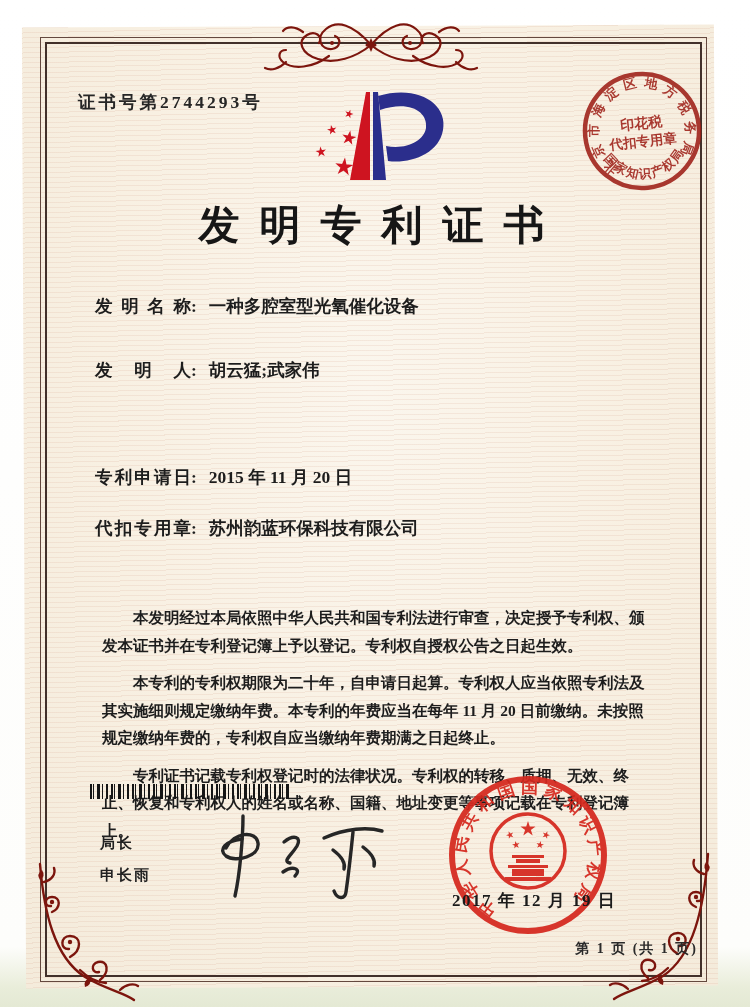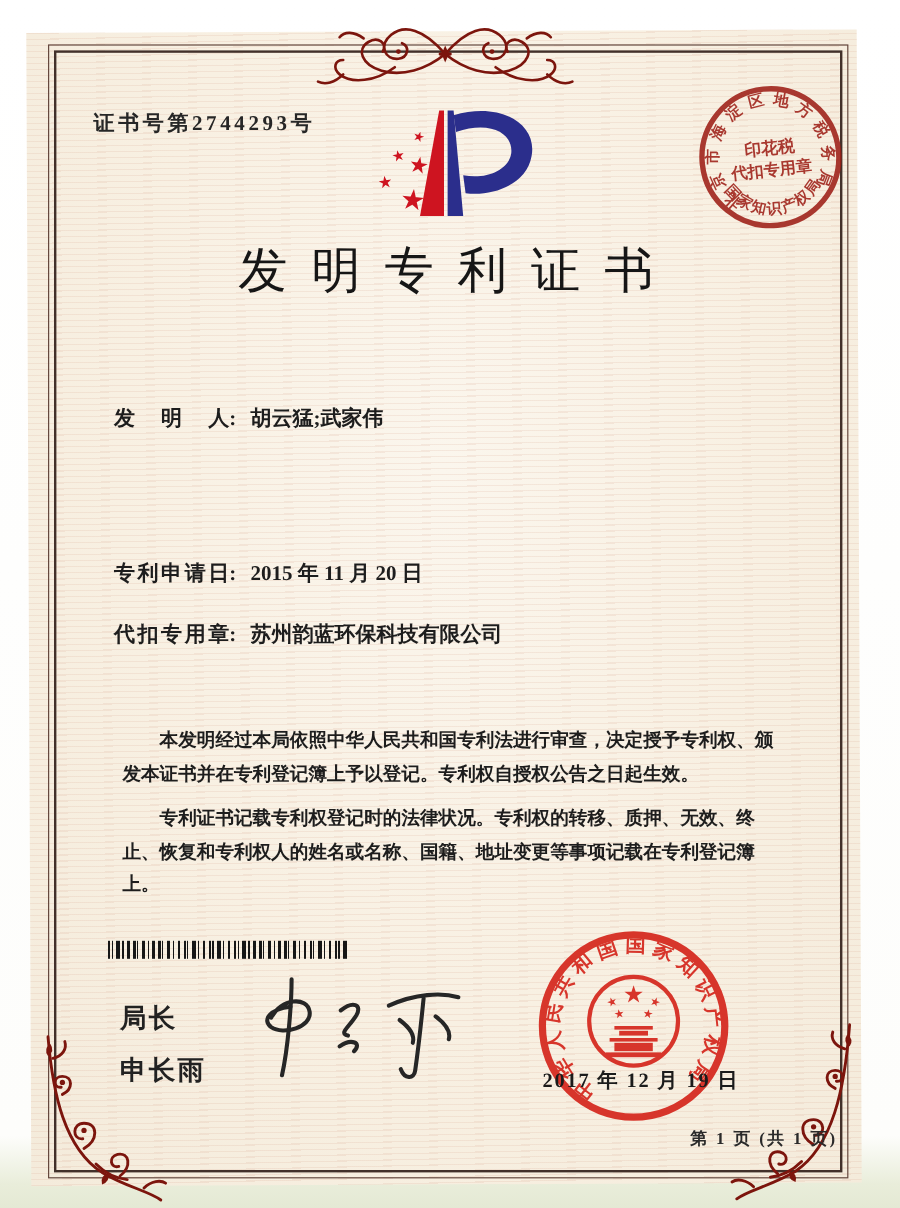--- a/index.html
+++ b/index.html
@@ -12,33 +12,33 @@
            radial-gradient(ellipse at 50% 38%, #fbf6ed 0%, #f8f0e2 55%, #f4ebdb 100%);
          transform:rotate(-0.25deg);}
   .frame{position:absolute;left:45px;top:42px;width:653px;height:931px;
          border:2px solid #42302a;}
   .frame::before{content:"";position:absolute;inset:-7px;border:1px solid #64483e;}
   .cert-no{position:absolute;left:78px;top:90px;font-size:17.5px;font-weight:600;
          letter-spacing:3px;color:#262626;}
   .logo{position:absolute;left:292px;top:84px;}
   .tax-stamp{position:absolute;left:577px;top:66px;opacity:.88;transform:rotate(-6deg);}
   .doc-title{position:absolute;left:45px;width:653px;top:198px;text-align:center;
-         font-size:41px;font-weight:400;color:#161616;letter-spacing:20px;text-indent:20px;}
+         font-size:41px;font-weight:700;color:#161616;letter-spacing:20px;text-indent:20px;}
   .field-row{position:absolute;left:95px;font-size:17.5px;color:#1d1d1d;white-space:nowrap;}
   .field-label{display:inline-block;width:96px;font-weight:700;text-align:justify;text-align-last:justify;}
   .field-colon{font-weight:700;margin-right:12px;}
   .field-value{font-weight:600;}
   .body-text{position:absolute;left:92px;top:594px;width:574px;font-size:15.5px;
          line-height:27.5px;font-weight:600;color:#1d1d1d;}
   .body-text p{margin:10px;text-indent:2em;}
   .barcode{position:absolute;left:90px;top:784px;width:200px;height:15px;
          background:repeating-linear-gradient(90deg,#161616 0 2px,transparent 2px 3px,
            #161616 3px 4px,transparent 4px 7px,#161616 7px 10px,transparent 10px 12px,
            #161616 12px 13px,transparent 13px 16px,#161616 16px 18px,transparent 18px 21px);}
-  .signatory{position:absolute;left:100px;top:834px;font-size:22px;font-weight:700;color:#222;}
+  .signatory{position:absolute;left:100px;top:834px;font-size:15px;font-weight:700;color:#222;}
   .signatory div{margin-bottom:13px;letter-spacing:2px;}
   .signature{position:absolute;left:196px;top:806px;}
   .big-seal{position:absolute;left:446px;top:773px;opacity:.93;}
   .seal-date{position:absolute;left:452px;top:889px;font-size:17px;font-weight:700;
          color:#1b1b1b;letter-spacing:1.5px;z-index:5;}
   .footer{position:absolute;left:45px;width:653px;top:940px;text-align:right;
          font-size:14px;font-weight:600;color:#2a2a2a;letter-spacing:2px;}
   .ornament-top{position:absolute;left:241px;top:12px;}
   .ornament-bl{position:absolute;left:28px;top:862px;}
   .ornament-br{position:absolute;left:608px;top:852px;}
@@ -140,32 +140,36 @@
     </text>
     <text font-size="12.5" font-weight="700" fill="#9e1f17" font-family="Liberation Serif, DejaVu Serif, serif">
       <textPath href="#taxArcBottom" startOffset="4" textLength="95" lengthAdjust="spacing">国家知识产权局</textPath>
     </text>
     <text x="65" y="62" text-anchor="middle" font-size="14" font-weight="700" fill="#9e1f17">印花税</text>
     <text x="65" y="80" text-anchor="middle" font-size="13.5" font-weight="700" fill="#9e1f17">代扣专用章</text>
   </svg>
 
   <div class="doc-title">发明专利证书</div>
 
-  <div class="field-row" style="top:336px">
+  <div class="field-row" style="top:294px">
+    <span class="field-label">发明名称</span><span class="field-colon">:</span><span class="field-value">一种多腔室型光氧催化设备</span>
+  </div>
+  <div class="field-row" style="top:358px">
     <span class="field-label">发明人</span><span class="field-colon">:</span><span class="field-value">胡云猛;武家伟</span>
   </div>
   <div class="field-row" style="top:465px">
     <span class="field-label">专利申请日</span><span class="field-colon">:</span><span class="field-value">2015 年 11 月 20 日</span>
   </div>
   <div class="field-row" style="top:516px">
     <span class="field-label">代扣专用章</span><span class="field-colon">:</span><span class="field-value">苏州韵蓝环保科技有限公司</span>
   </div>
 
   <div class="body-text">
     <p>本发明经过本局依照中华人民共和国专利法进行审查，决定授予专利权、颁发本证书并在专利登记簿上予以登记。专利权自授权公告之日起生效。</p>
+    <p>本专利的专利权期限为二十年，自申请日起算。专利权人应当依照专利法及其实施细则规定缴纳年费。本专利的年费应当在每年 11 月 20 日前缴纳。未按照规定缴纳年费的，专利权自应当缴纳年费期满之日起终止。</p>
     <p>专利证书记载专利权登记时的法律状况。专利权的转移、质押、无效、终止、恢复和专利权人的姓名或名称、国籍、地址变更等事项记载在专利登记簿上。</p>
   </div>
 
   <div class="barcode"></div>
 
   <div class="signatory">
     <div>局长</div>
     <div>申长雨</div>
   </div>
 

